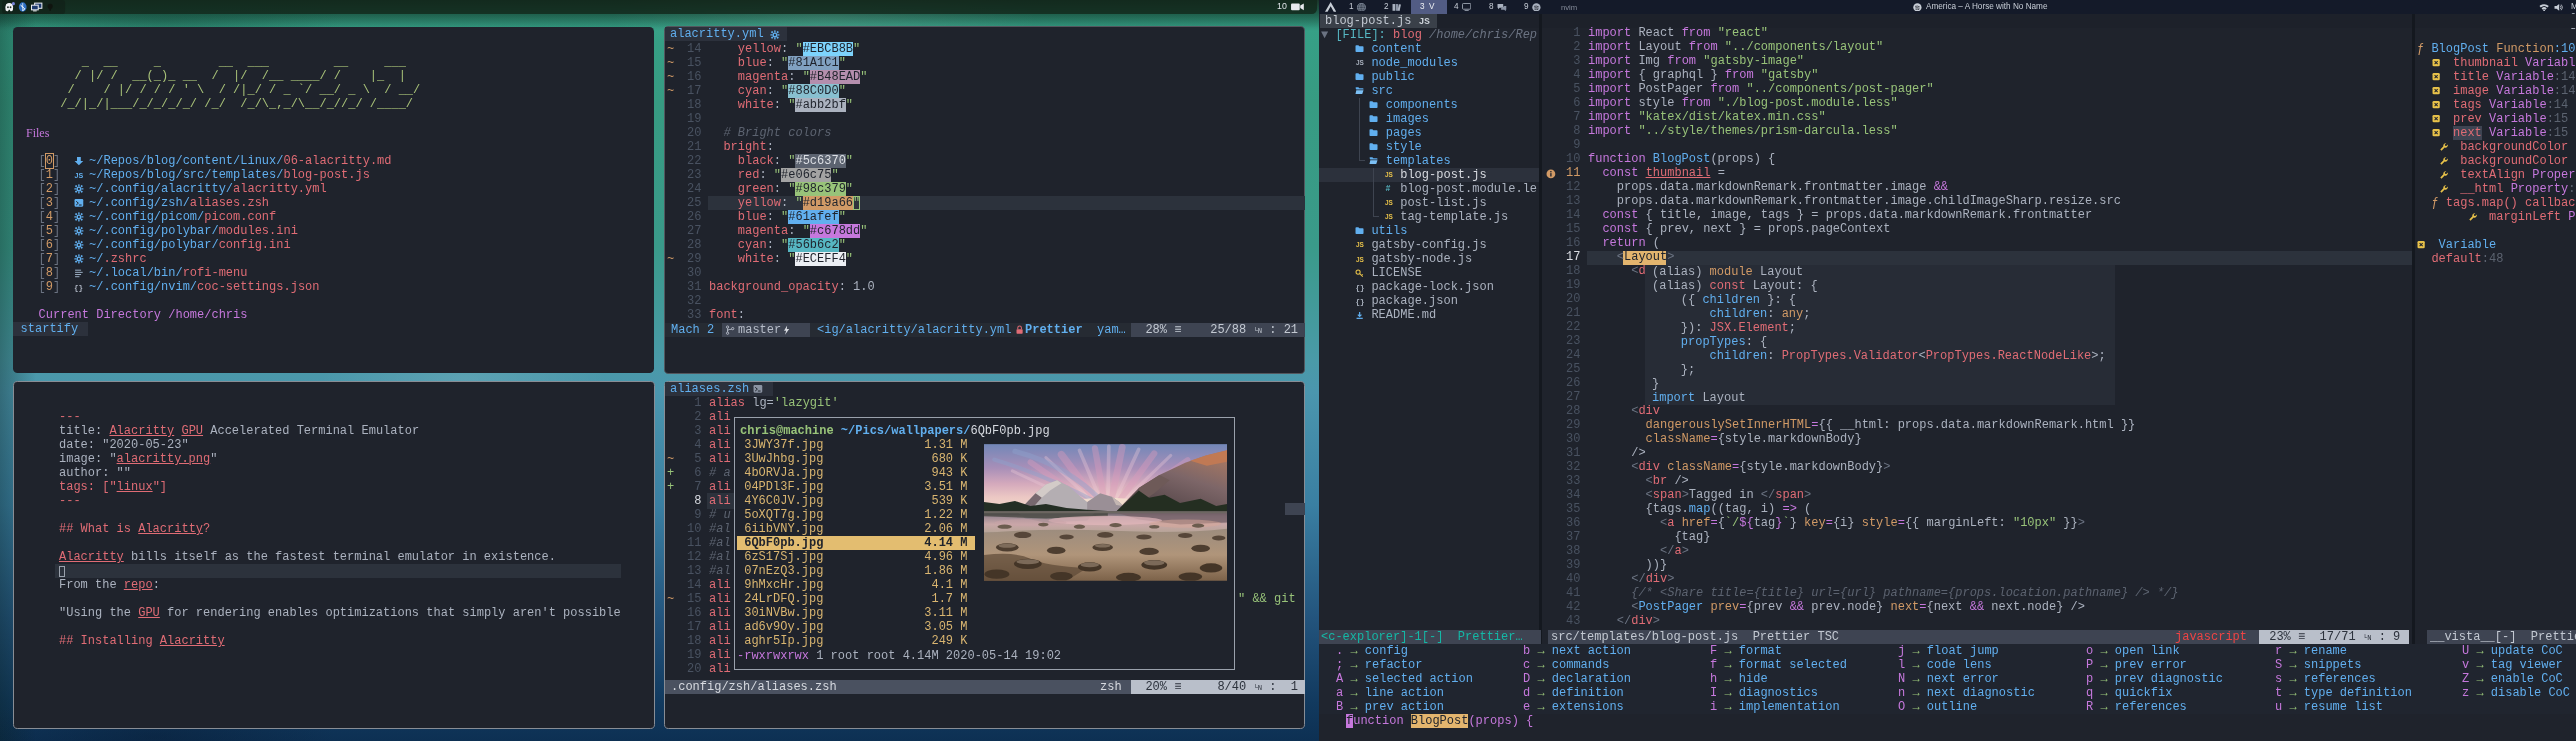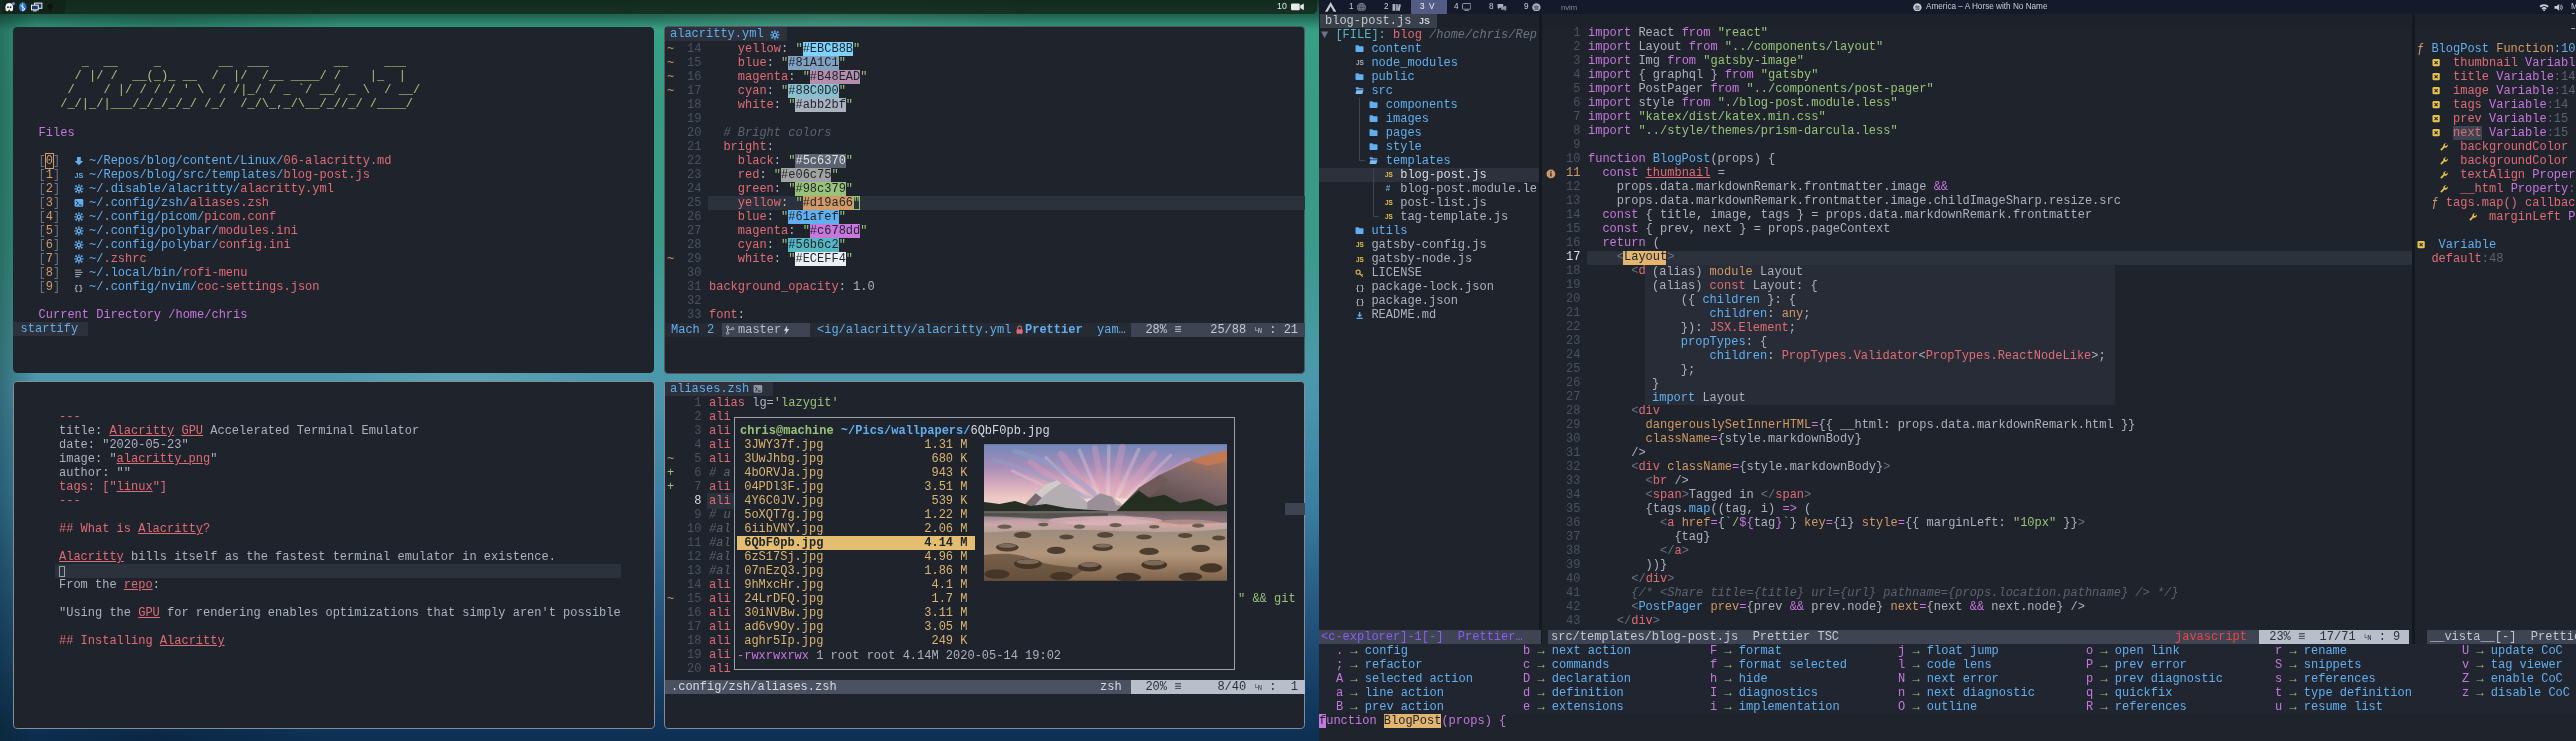--- a/index.html
+++ b/index.html
@@ -35,24 +35,24 @@
 <div class="abs sans" style="left:1277px;top:2.1px;color:#dfe3e8;font-size:8.8px;line-height:9.8px">10</div>
 <svg class="abs" style="left:1291px;top:3.1px" width="14.4" height="8.2" viewBox="0 0 28 16">
     <rect x="0" y="1" width="17" height="13" rx="2" fill="#e8eaee"></rect>
     <path d="M18 5 l7-4 v13 l-7-4 z" fill="#e8eaee"></path>
   </svg>
 <div class="abs" style="left:13.4px;top:27px;width:641px;height:346px;background:#1f232c;border-radius:4.6px;"></div>
 <pre style="left:17px;top:55px;"><span style="color:#a9c379">         _  __     _        __  ___         __     ___ 
         / |/ /  __(_)_ __  /  |/  /__ ____/ /    |_  |
        /    / |/ / / / ' \  / /|_/ / _ `/ __/ _ \  / __/
       /_/|_/|___/_/_/_/_/ /_/  /_/\_,_/\__/_//_/ /____/</span></pre>
-<pre style="left:17px;top:126px;">   <span class="p">Files</span></pre>
+<pre style="left:17px;top:126px;font-family:Liberation Serif, serif;">   <span class="p">Files</span></pre>
 <pre style="left:17px;top:154px;">   <span class="dim">[</span><span class="o" style="outline:1px solid #d19a66;outline-offset:-0.5px">0</span><span class="dim">]</span>    <span class="b">~/Repos/blog/content/Linux/</span><span class="r">06-alacritty.md</span>
    <span class="dim">[</span><span class="o">1</span><span class="dim">]</span>    <span class="b">~/Repos/blog/src/templates/</span><span class="r">blog-post.js</span>
-   <span class="dim">[</span><span class="o">2</span><span class="dim">]</span>    <span class="b">~/.disable/alacritty/</span><span class="r">alacritty.yml</span>
+   <span class="dim">[</span><span class="o">2</span><span class="dim">]</span>    <span class="b">~/.config/alacritty/</span><span class="r">alacritty.yml</span>
    <span class="dim">[</span><span class="o">3</span><span class="dim">]</span>    <span class="b">~/.config/zsh/</span><span class="r">aliases.zsh</span>
    <span class="dim">[</span><span class="o">4</span><span class="dim">]</span>    <span class="b">~/.config/picom/</span><span class="r">picom.conf</span>
    <span class="dim">[</span><span class="o">5</span><span class="dim">]</span>    <span class="b">~/.config/polybar/</span><span class="r">modules.ini</span>
    <span class="dim">[</span><span class="o">6</span><span class="dim">]</span>    <span class="b">~/.config/polybar/</span><span class="r">config.ini</span>
    <span class="dim">[</span><span class="o">7</span><span class="dim">]</span>    <span class="b">~/</span><span class="r">.zshrc</span>
    <span class="dim">[</span><span class="o">8</span><span class="dim">]</span>    <span class="b">~/.local/bin/</span><span class="r">rofi-menu</span>
    <span class="dim">[</span><span class="o">9</span><span class="dim">]</span>    <span class="b">~/.config/nvim/</span><span class="r">coc-settings.json</span></pre>
 <svg class="abs" style="left:74px;top:156px" width="9.8" height="9.8" viewBox="0 0 18 18">
     <path d="M5.5 2 h7 v7 h4.5 l-8 8 -8-8 h4.5 z" fill="#61afef"></path>
   </svg>
@@ -749,21 +749,21 @@
       <span class="r">backgroundColor</span> <span class="p">Property</span>
       <span class="r">backgroundColor</span> <span class="p">Property</span>
       <span class="r">textAlign</span> <span class="p">Property</span>
       <span class="r">__html</span> <span class="p">Property</span><span class="d">:29</span>
   <span class="o">ƒ</span> <span class="r">tags.map() callback</span> 
           <span class="r">marginLeft</span> <span class="p">Property</span>
 
    <span class="b">Variable</span>
   <span class="r">default</span><span class="d">:48</span></pre>
 <div class="abs" style="left:1319px;top:630px;width:222px;height:14px;background:#3e4452;"></div>
-<pre style="left:1321px;top:630px;"><span style="color:#8b5cf6">&lt;c-explorer]-1[-]  Prettier…</span></pre>
+<pre style="left:1321px;top:630px;"><span style="color:#14b8a6">&lt;c-explorer]-1[-]  Prettier…</span></pre>
 <div class="abs" style="left:1548px;top:630px;width:861px;height:14px;background:#3e4452;"></div>
 <pre style="left:1551px;top:630px;"><span style="color:#c3c9d2">src/templates/blog-post.js  Prettier TSC</span></pre>
 <pre style="left:2175px;top:630px;"><span style="color:#ef4444">javascript</span></pre>
 <div class="abs" style="left:2259px;top:630px;width:150px;height:14px;background:#b9bfca;"></div>
 <pre style="left:2262px;top:630px;"><span style="color:#2c323c"> 23% ≡  17/71 </span><span style="color:#2c323c;font-size:7.2px">└N</span><span style="color:#2c323c"> : 9</span></pre>
 <div class="abs" style="left:2427px;top:630px;width:211px;height:14px;background:#3e4452;"></div>
 <pre style="left:2430px;top:630px;"><span style="color:#c3c9d2">__vista__[-]  Prettier…</span></pre>
 <div class="abs" style="left:1319px;top:644px;width:1319px;height:70px;background:#20252f;"></div>
 <pre style="left:1336px;top:644px;"><span class="p">.</span> <span class="g">→</span> <span class="b">config</span>
 <span class="p">;</span> <span class="g">→</span> <span class="b">refactor</span>
@@ -792,13 +792,13 @@
 <span class="p">R</span> <span class="g">→</span> <span class="b">references</span></pre>
 <pre style="left:2275px;top:644px;"><span class="p">r</span> <span class="g">→</span> <span class="b">rename</span>
 <span class="p">S</span> <span class="g">→</span> <span class="b">snippets</span>
 <span class="p">s</span> <span class="g">→</span> <span class="b">references</span>
 <span class="p">t</span> <span class="g">→</span> <span class="b">type definition</span>
 <span class="p">u</span> <span class="g">→</span> <span class="b">resume list</span></pre>
 <pre style="left:2462px;top:644px;"><span class="p">U</span> <span class="g">→</span> <span class="b">update CoC</span>
 <span class="p">v</span> <span class="g">→</span> <span class="b">tag viewer</span>
 <span class="p">Z</span> <span class="g">→</span> <span class="b">enable CoC</span>
 <span class="p">z</span> <span class="g">→</span> <span class="b">disable CoC</span></pre>
-<pre style="left:1319px;top:714px;"><span style="background:#c678dd;color:#20242c">f</span><span class="p">unction </span><span style="background:#e3b56e;color:#20242c">BlogPost</span><span class="p">(props) {</span></pre>
+<pre style="left:1319px;top:714px;padding-left:27px;"><span style="background:#c678dd;color:#20242c">f</span><span class="p">unction </span><span style="background:#e3b56e;color:#20242c">BlogPost</span><span class="p">(props) {</span></pre>
 
 </body></html>

